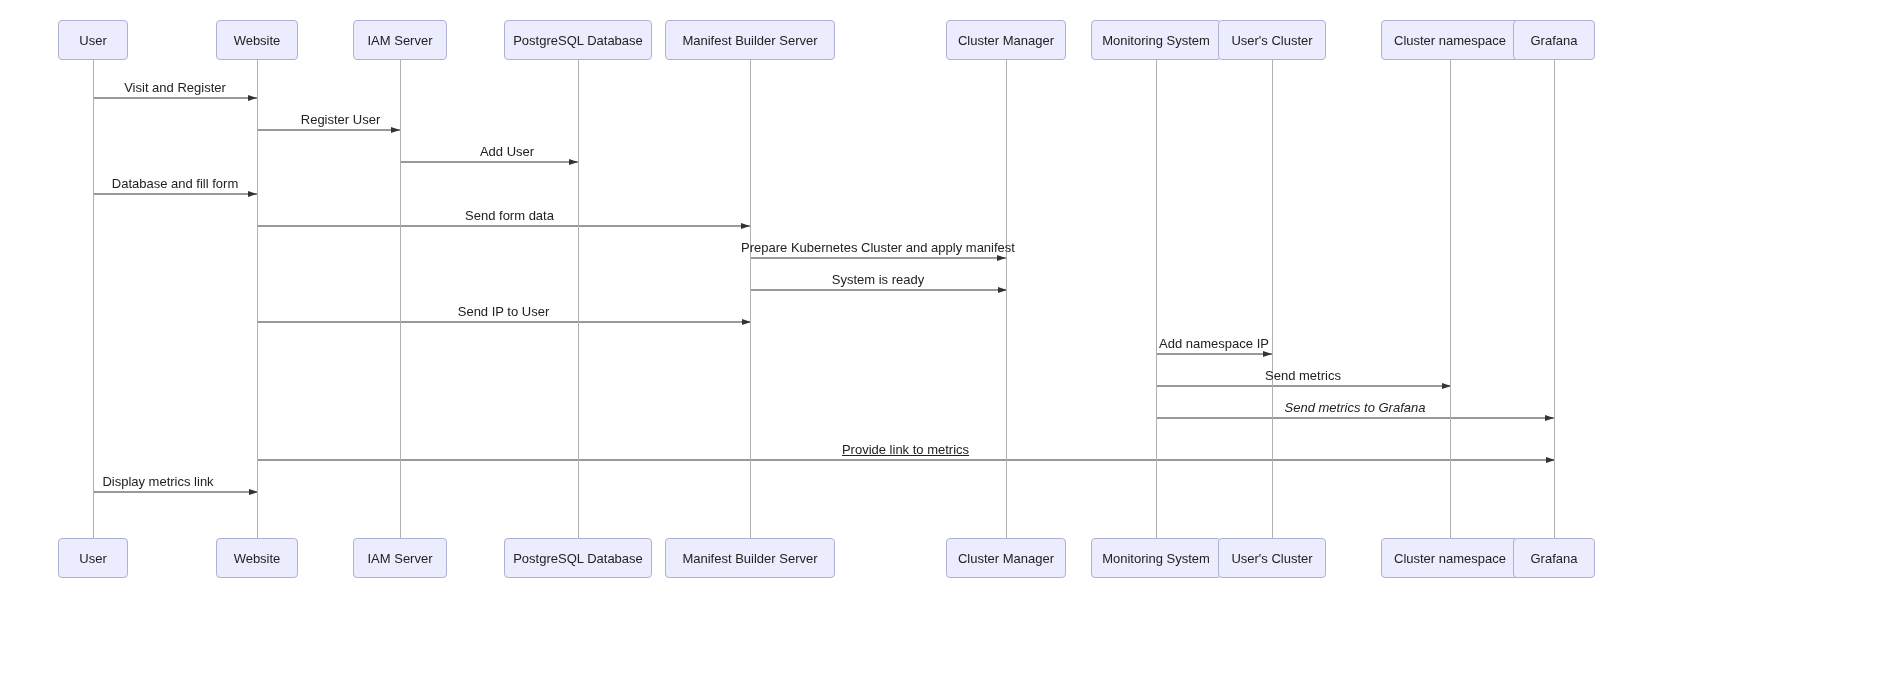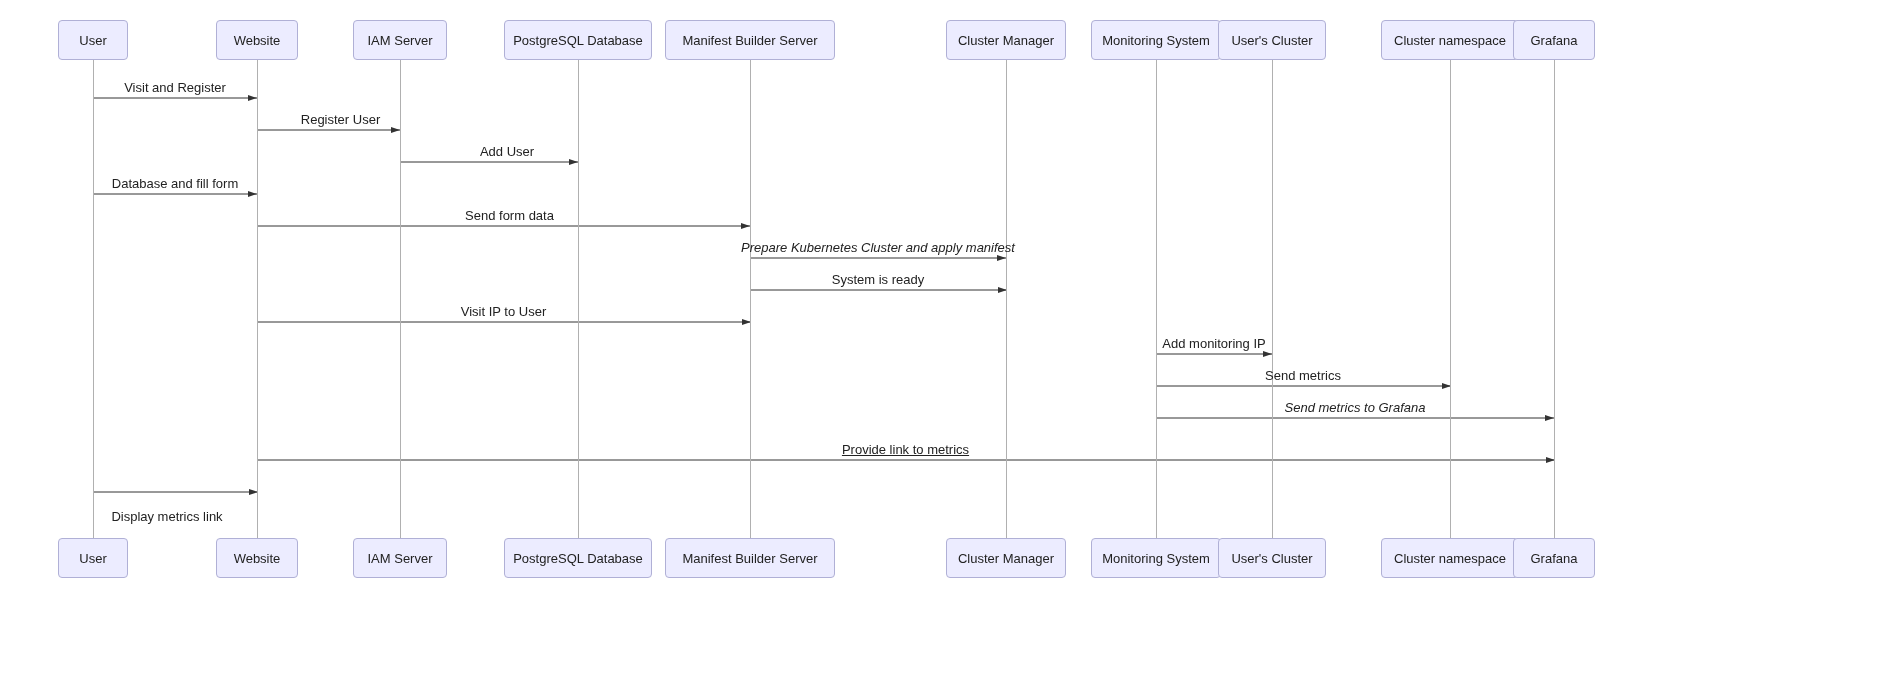--- a/index.html
+++ b/index.html
@@ -149,21 +149,21 @@
     </div>
     <div class="actor-box" style="left: 1513px; top: 538px; width: 82px;">
       <span>Grafana</span>
     </div>
     <div class="lifeline" style="left: 1554px; top: 60px; height: 478px;"></div>
     <div class="msg-label" style="left: 175px; top: 80px;">Visit and Register</div>
     <div class="msg-label" style="left: 328.5px; top: 112px; padding-left: 24px;">Register User</div>
     <div class="msg-label" style="left: 507px; top: 144px;">Add User</div>
     <div class="msg-label" style="left: 175px; top: 176px;">Database and fill form</div>
     <div class="msg-label" style="left: 503.5px; top: 208px; margin-left: 6px;">Send form data</div>
-    <div class="msg-label" style="left: 878px; top: 240px; font-style: italic;">Prepare Kubernetes Cluster and apply manifest</div>
+    <div class="msg-label" style="left: 878px; top: 240px;">Prepare Kubernetes Cluster and apply manifest</div>
     <div class="msg-label" style="left: 878px; top: 272px;">System is ready</div>
-    <div class="msg-label" style="left: 503.5px; top: 304px;">Visit IP to User</div>
-    <div class="msg-label" style="left: 1214px; top: 336px;">Add monitoring IP</div>
+    <div class="msg-label" style="left: 503.5px; top: 304px;">Send IP to User</div>
+    <div class="msg-label" style="left: 1214px; top: 336px;">Add namespace IP</div>
     <div class="msg-label" style="left: 1303px; top: 368px;">Send metrics</div>
     <div class="msg-label" style="left: 1355px; top: 400px; font-style: italic;">Send metrics to Grafana</div>
     <div class="msg-label" style="left: 905.5px; top: 442px; text-decoration: underline;">Provide link to metrics</div>
-    <div class="msg-label" style="left: 167px; top: 474px; margin-top: 35px;">Display metrics link</div>
+    <div class="msg-label" style="left: 158px; top: 474px;">Display metrics link</div>
   </div>
 
 </body></html>

